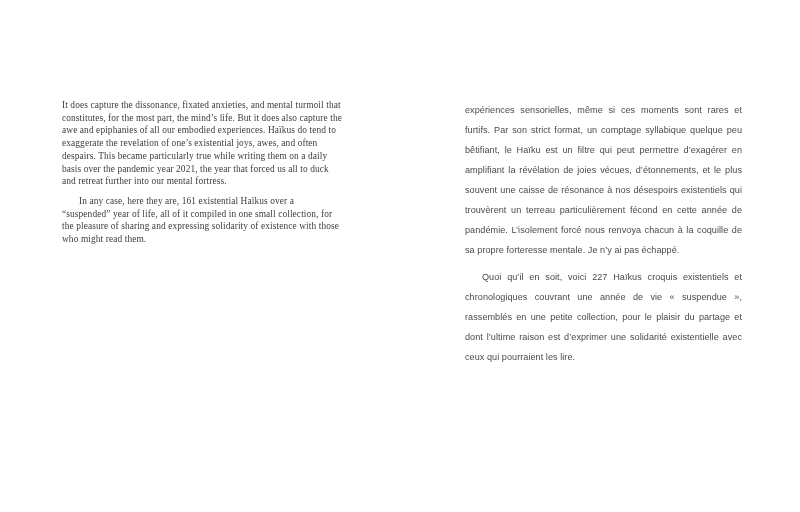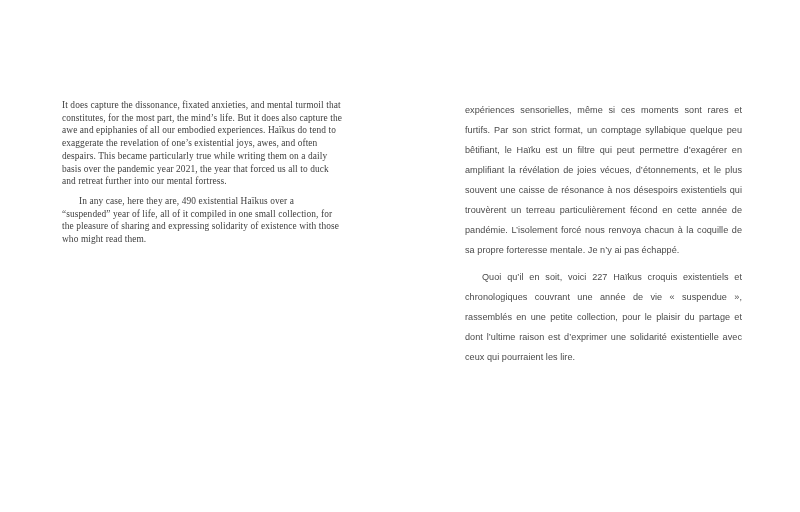--- a/index.html
+++ b/index.html
@@ -65,21 +65,21 @@
     font-family: "Liberation Sans", "DejaVu Sans", sans-serif;
   }
 </style>
 </head>
 <body>
 
 <div class="spread">
 
   <div class="page page-left">
     <p>It does capture the dissonance, fixated anxieties, and mental turmoil that constitutes, for the most part, the mind’s life. But it does also capture the awe and epiphanies of all our embodied experiences. Haïkus do tend to exaggerate the revelation of one’s existential joys, awes, and often despairs. This became particularly true while writing them on a daily basis over the pandemic year 2021, the year that forced us all to duck and retreat further into our mental fortress.</p>
-    <p>In any case, here they are, 490 existential Haïkus over a “suspended” year of life, all of it compiled in one small collection, for the pleasure of sharing and expressing solidarity of existence with those who might read them.</p>
+    <p>In any case, here they are, 161 existential Haïkus over a “suspended” year of life, all of it compiled in one small collection, for the pleasure of sharing and expressing solidarity of existence with those who might read them.</p>
   </div>
 
   <div class="page page-right">
     <p>expériences sensorielles, même si ces moments sont rares et furtifs. Par son strict format, un comptage syllabique quelque peu bêtifiant, le Haïku est un filtre qui peut permettre d’exagérer en amplifiant la révélation de joies vécues, d’étonnements, et le plus souvent une caisse de résonance à nos désespoirs existentiels qui trouvèrent un terreau particulièrement fécond en cette année de pandémie. L’isolement forcé nous renvoya chacun à la coquille de sa propre forteresse mentale. Je n’y ai pas échappé.</p>
     <p>Quoi qu’il en soit, voici 227 Haïkus croquis existentiels et chronologiques couvrant une année de vie « suspendue », rassemblés en une petite collection, pour le plaisir du partage et dont l’ultime raison est d’exprimer une solidarité existentielle avec ceux qui pourraient les lire.</p>
   </div>
 
   <div class="page-number page-number-left">15</div>
 
   <div class="page-number page-number-right">11</div>

